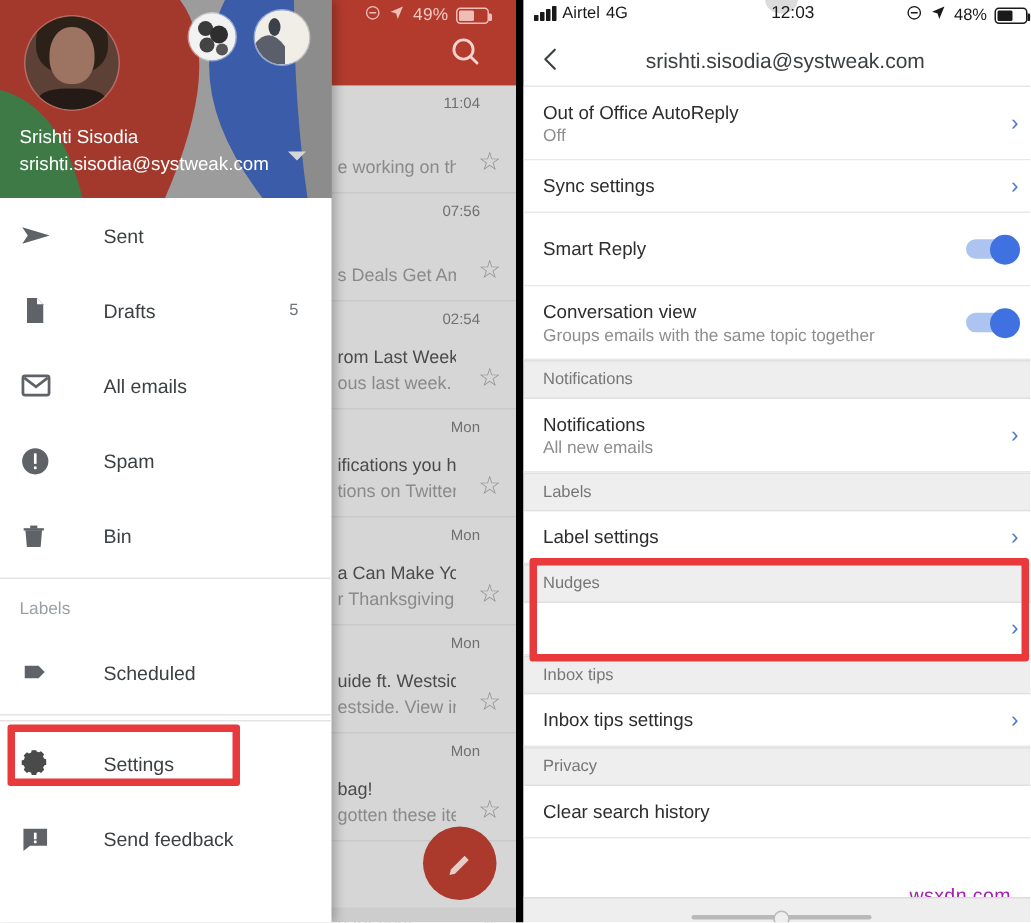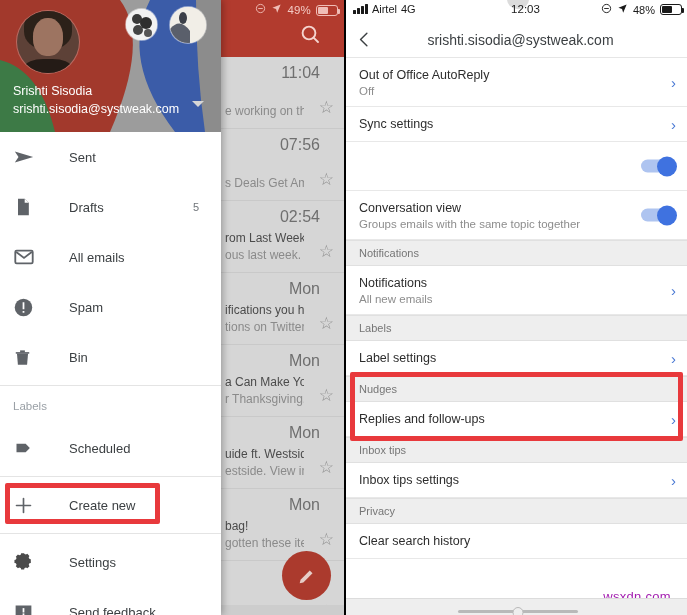--- a/index.html
+++ b/index.html
@@ -17,22 +17,22 @@
     width: 344px; height: 615px;
     background: #ffffff;
     overflow: hidden;
   }
   
   .left-appbar {
     position: absolute; left: 0; top: 0; width: 344px; height: 57px;
     background: #b23b2e;
   }
   .left-status {
-    position: absolute; right: 6px; top: 3px;
-    display: flex; align-items: flex-end; gap: 5px;
+    position: absolute; right: 18px; top: 3px;
+    display: flex; align-items: center; gap: 5px;
     color: #f3c9c3; font-size: 11px;
   }
   .left-status .batt-pct { font-size: 11.5px; letter-spacing: .2px; }
   .batt-shell {
     width: 22px; height: 11px; border: 1.2px solid #f0bdb6; border-radius: 3px;
     position: relative; display: inline-block;
   }
   .batt-shell::after {
     content: ""; position: absolute; right: -3px; top: 3px;
     width: 2px; height: 5px; background: #f0bdb6; border-radius: 0 1px 1px 0;
@@ -48,21 +48,21 @@
     position: absolute; left: 0; top: 57px; width: 344px; height: 558px;
     background: #d6d6d6;
   }
   .mail-row {
     position: relative; height: 72px;
     border-bottom: 1px solid #c9c9c9;
     padding: 9px 10px 0 0;
   }
   .mail-time {
     position: absolute; right: 24px; top: 7px;
-    font-size: 16px; color: #6f6f6f;
+    font-size: 10px; color: #6f6f6f;
   }
   .mail-sub {
     position: absolute; left: 225px; top: 30px; right: 40px;
     font-size: 12px; color: #4b4b4b; white-space: nowrap; overflow: hidden;
   }
   .mail-snip {
     position: absolute; left: 225px; top: 47px; right: 40px;
     font-size: 12px; color: #8a8a8a; white-space: nowrap; overflow: hidden;
   }
   .mail-star {
@@ -157,21 +157,21 @@
   }
   .hl-box {
     position: absolute; border: 5px solid #e8393c; border-radius: 2px;
     pointer-events: none;
   }
 
   
   .phone-right {
     position: absolute; left: 344px; top: 0;
     width: 343px; height: 615px; background: #ffffff;
-    border-left: 2px solid #000000;
+    border-left: 5px solid #000000;
     overflow: hidden;
   }
   .r-status {
     position: relative; height: 22px; width: 343px; background: #ffffff;
     color: #1a1a1a; font-size: 11px;
   }
   .r-status .left { position: absolute; left: 7px; top: 3px; display: flex; align-items: center; gap: 4px; }
   .r-status .mid { position: absolute; left: 0; right: 0; top: 3px; text-align: center; font-size: 11.5px; padding-left: 16px; }
   .r-status .right { position: absolute; right: 7px; top: 3px; display: flex; align-items: center; gap: 5px; }
   .bars { display: inline-flex; align-items: flex-end; gap: 1.5px; height: 10px; }
@@ -426,28 +426,20 @@
           <div class="nav-section">Labels</div>
           <div class="nav-item">
             <span class="nav-icon">
               <svg width="22" height="20" viewBox="0 0 24 24">
                 <path d="M3 7h11l5 5-5 5H3z" fill="#5f6368"></path>
               </svg>
             </span>
             <span class="nav-label">Scheduled</span>
           </div>
           <div class="nav-divider"></div>
-          <div class="nav-item">
-            <span class="nav-icon">
-              <svg width="21" height="21" viewBox="0 0 24 24">
-                <path d="M12 4v16M4 12h16" stroke="#5f6368" stroke-width="1.9" stroke-linecap="round"></path>
-              </svg>
-            </span>
-            <span class="nav-label">Create new</span>
-          </div>
           <div class="nav-divider"></div>
           <div class="nav-item">
             <span class="nav-icon">
               <svg width="21" height="21" viewBox="0 0 24 24">
                 <path d="M12 8.4A3.6 3.6 0 1 0 12 15.6 3.6 3.6 0 0 0 12 8.4zm9-.9l-1.9-.5a7.6 7.6 0 0 0-.8-1.9l1-1.7-2.7-2.7-1.7 1a7.6 7.6 0 0 0-1.9-.8L12.6 0h-3.8L8.3 1.9a7.6 7.6 0 0 0-1.9.8l-1.7-1L2 4.4l1 1.7a7.6 7.6 0 0 0-.8 1.9L0.3 8.5v3.8l1.9.5c.2.7.5 1.3.8 1.9l-1 1.7 2.7 2.7 1.7-1c.6.4 1.2.6 1.9.8l.5 1.9h3.8l.5-1.9c.7-.2 1.3-.5 1.9-.8l1.7 1 2.7-2.7-1-1.7c.4-.6.6-1.2.8-1.9l1.9-.5z" fill="#4a4a4a" transform="translate(1.4 1.4) scale(0.9)"></path>
               </svg>
             </span>
             <span class="nav-label">Settings</span>
           </div>
           <div class="nav-item">
@@ -512,20 +504,21 @@
       <div class="s-row tall">
           <span class="s-title">Out of Office AutoReply</span>
           <span class="s-sub">Off</span>
           <span class="chev">›</span>
         </div>
         <div class="s-row">
           <span class="s-title">Sync settings</span>
           <span class="chev">›</span>
         </div>
         <div class="s-row tall">
+          <span class="s-title">Smart Reply</span>
           <span class="toggle">
             <span class="track"></span>
             <span class="knob"></span>
           </span>
         </div>
         <div class="s-row tall">
           <span class="s-title">Conversation view</span>
           <span class="s-sub">Groups emails with the same topic together</span>
           <span class="toggle">
             <span class="track"></span>
@@ -538,21 +531,20 @@
           <span class="s-sub">All new emails</span>
           <span class="chev">›</span>
         </div>
         <div class="s-section">Labels</div>
         <div class="s-row">
           <span class="s-title">Label settings</span>
           <span class="chev">›</span>
         </div>
         <div class="s-section">Nudges</div>
         <div class="s-row">
-          <span class="s-title">Replies and follow-ups</span>
           <span class="chev">›</span>
         </div>
         <div class="s-section">Inbox tips</div>
         <div class="s-row">
           <span class="s-title">Inbox tips settings</span>
           <span class="chev">›</span>
         </div>
         <div class="s-section">Privacy</div>
         <div class="s-row">
           <span class="s-title">Clear search history</span>

